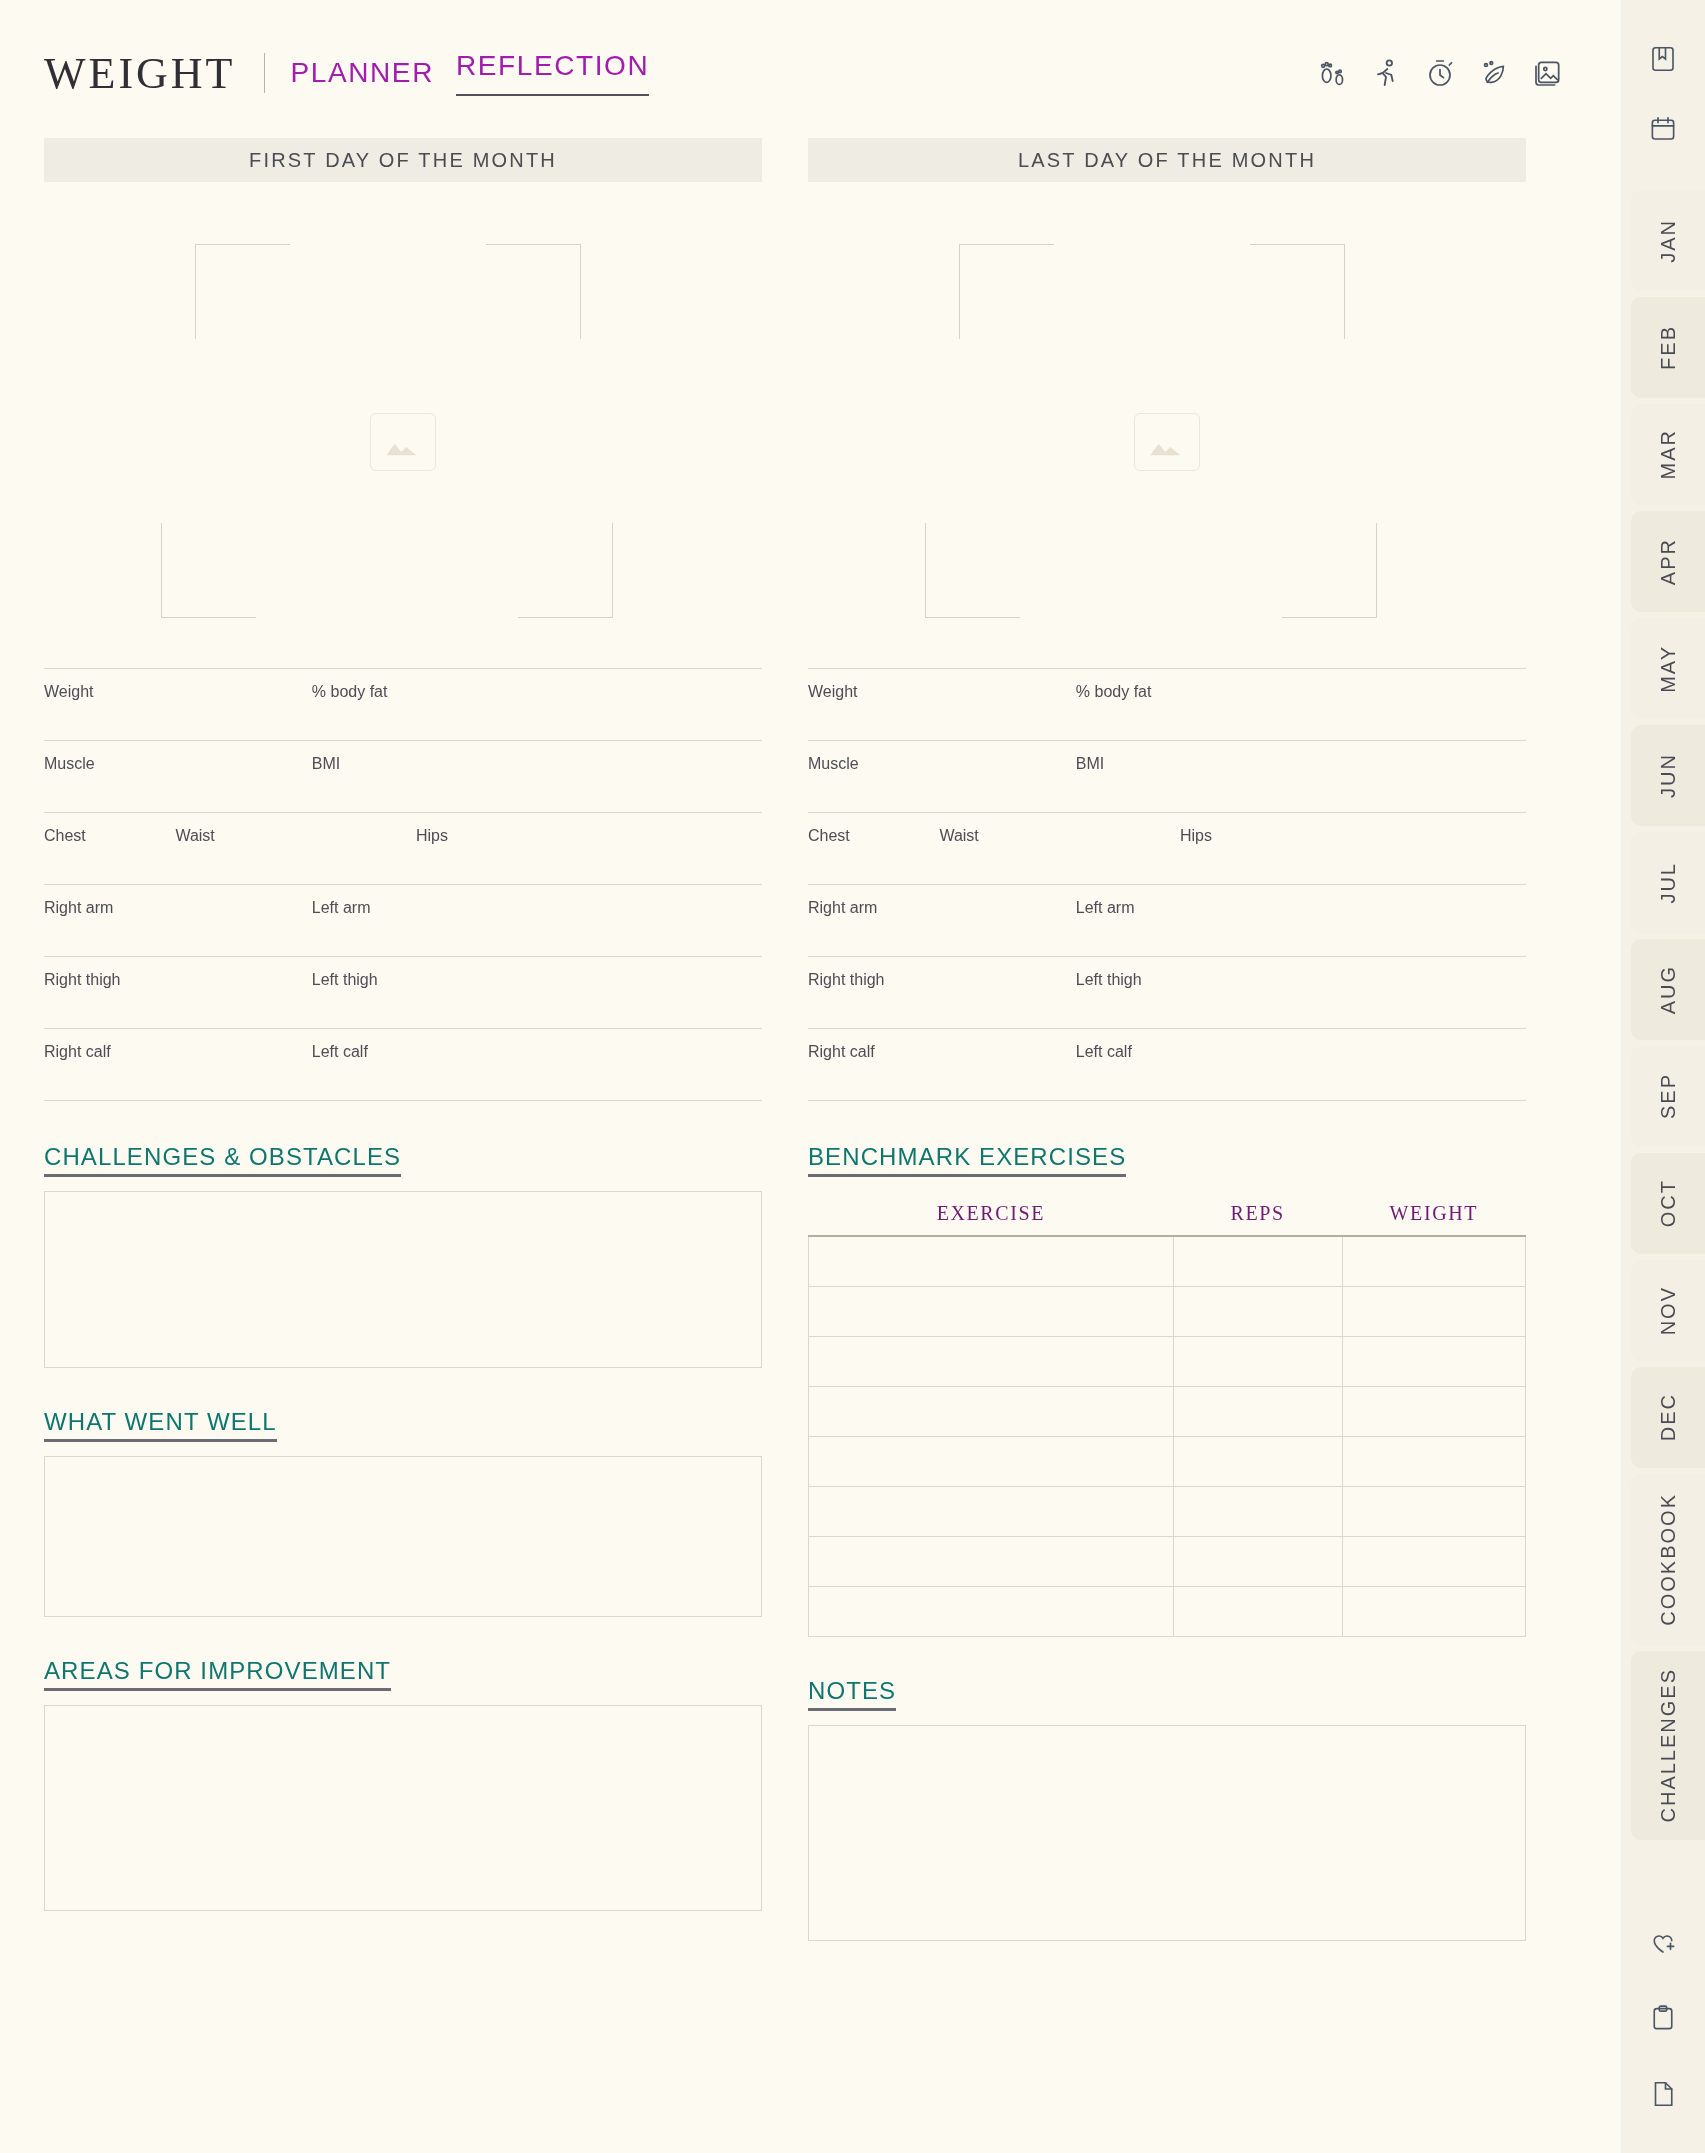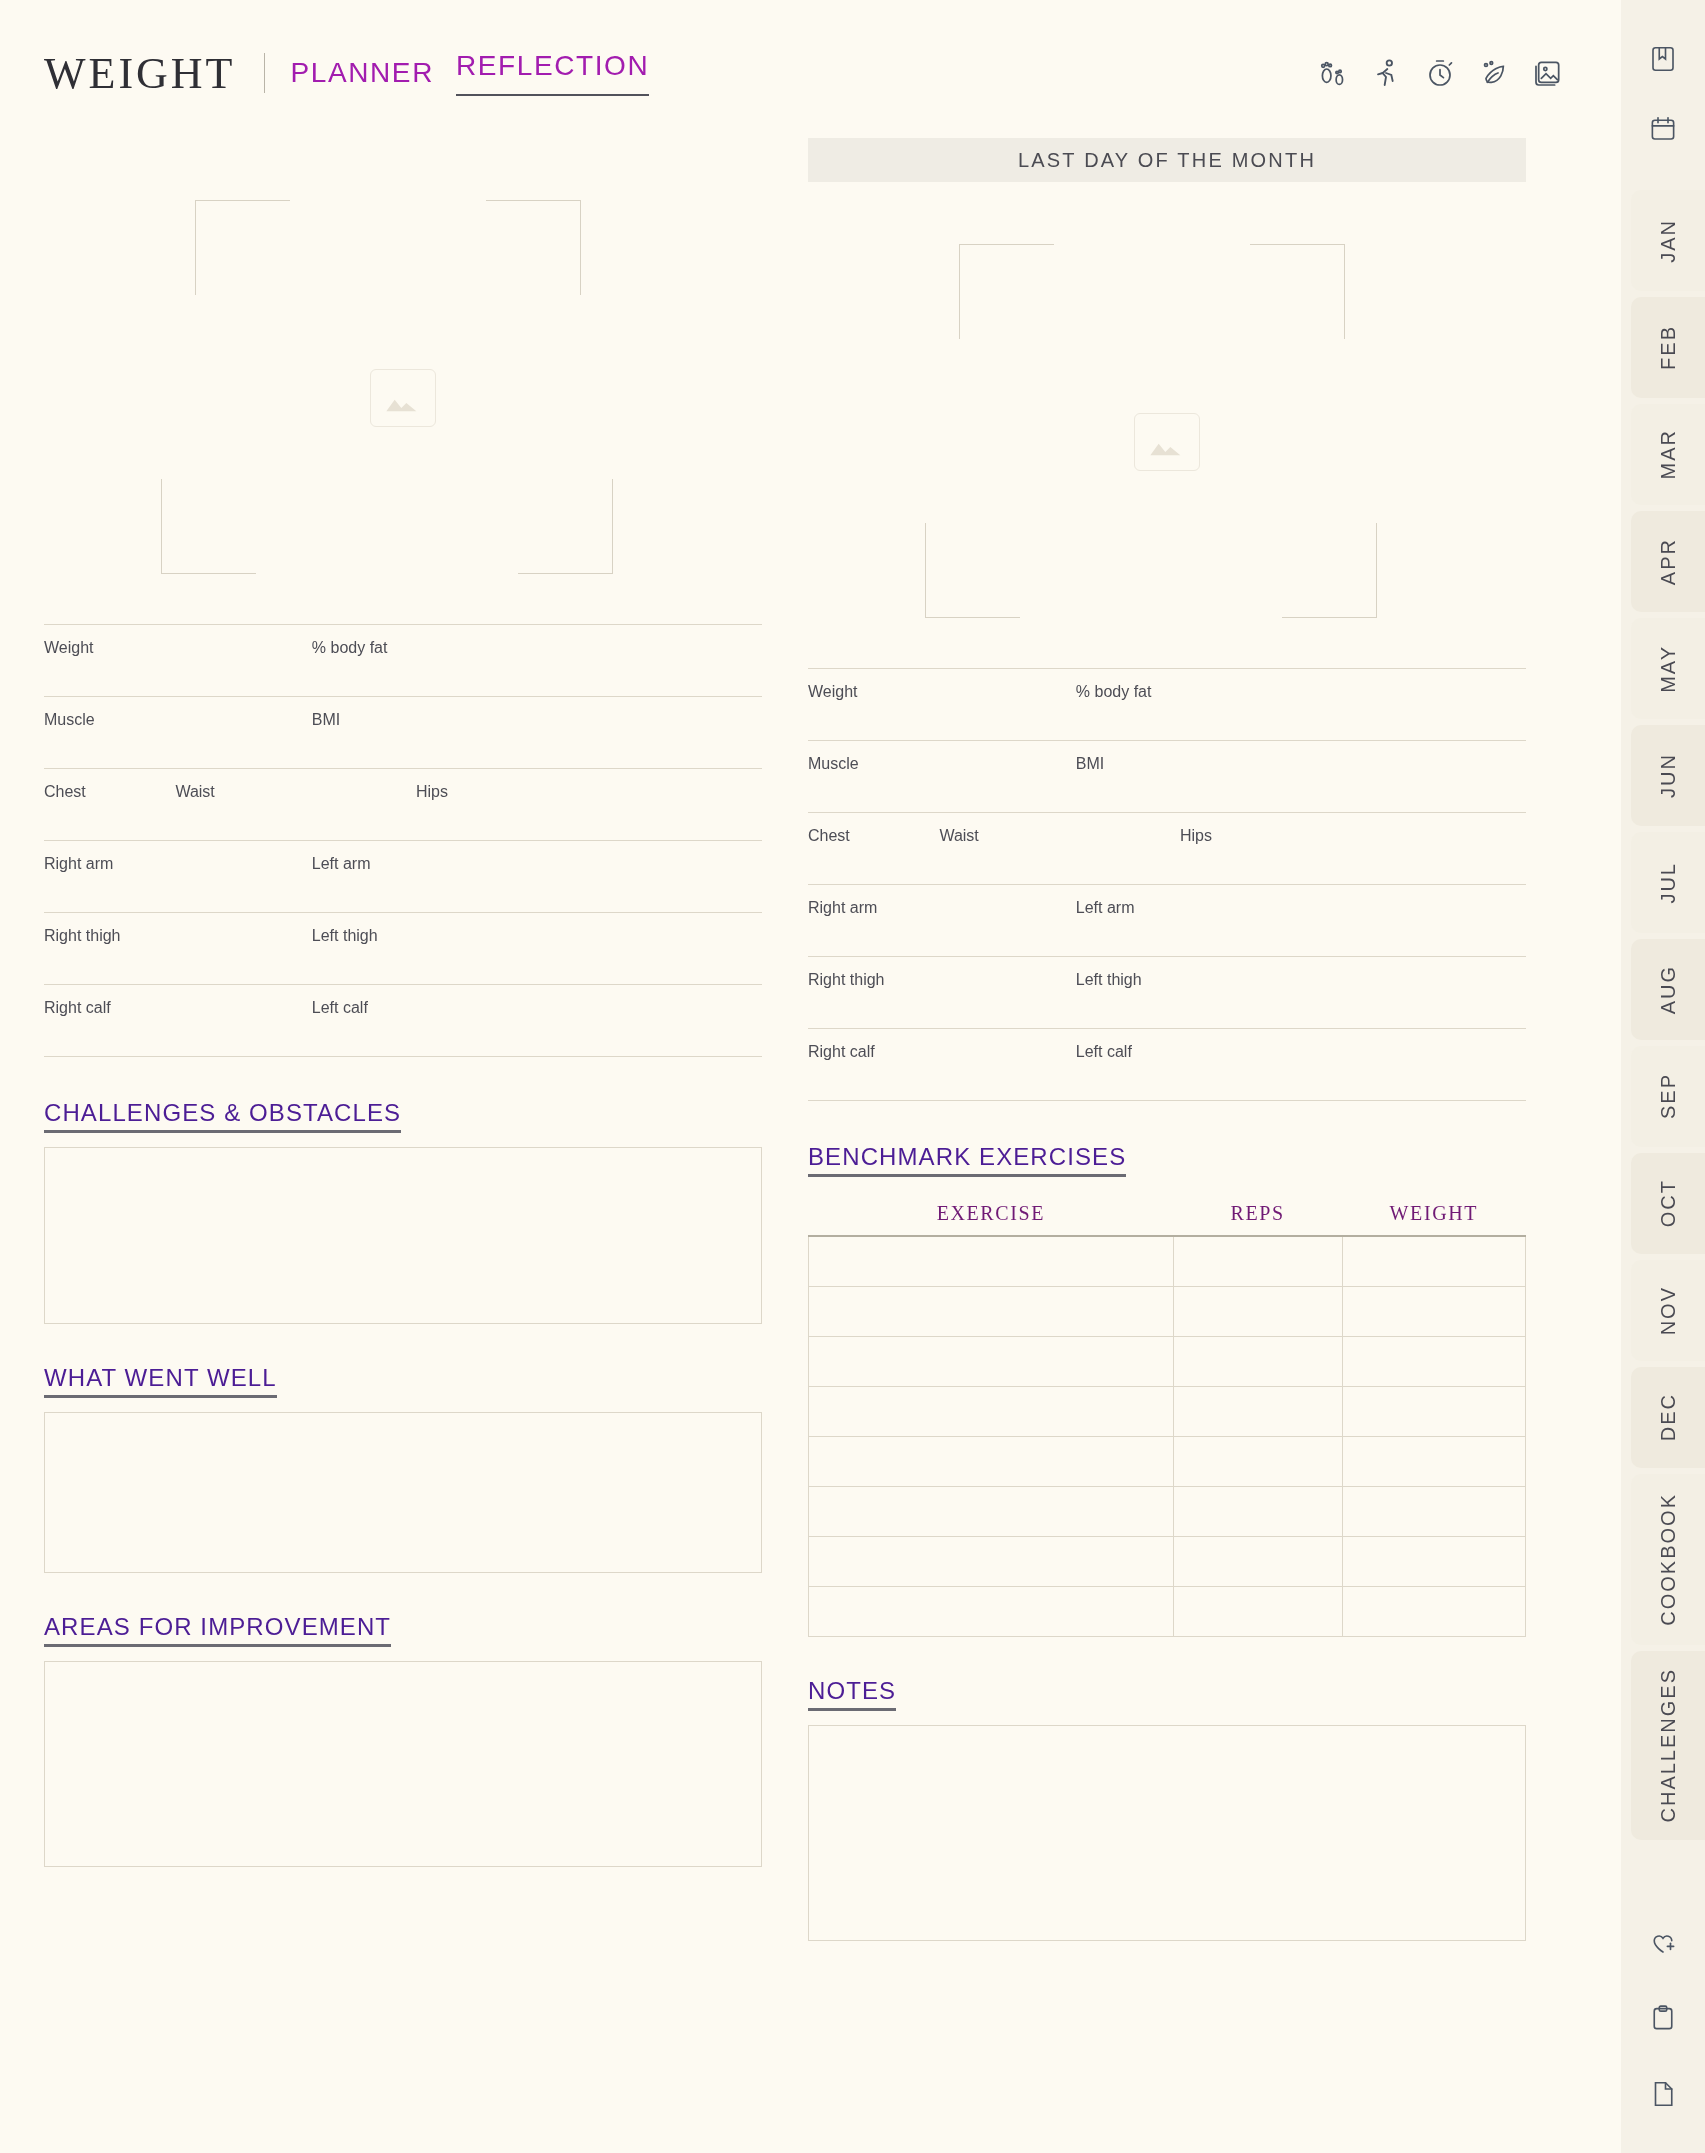--- a/index.html
+++ b/index.html
@@ -134,21 +134,21 @@
   }
   .m-a { left: 0; }
   .m-b { left: 37.3%; }
   .m-c { left: 18.3%; }
   .m-d { left: 51.8%; }
 
   
   .sec-head {
     font-size: 24px;
     letter-spacing: 1.1px;
-    color: #4c1d95;
+    color: #0f766e;
     display: inline-block;
     border-bottom: 3px solid #6b6b73;
     padding-bottom: 3px;
     margin-top: 42px;
   }
   .sec-head.tight { margin-top: 40px; }
 
   .writebox {
     margin-top: 14px;
     border: 1px solid #ddd7c9;
@@ -293,20 +293,21 @@
           <circle cx="10" cy="9" r="1.2"></circle>
           <path d="M7 16l3.5-3.5L14 16l2-2 3 3"></path>
         </svg>
       </span>
     </div>
   </div>
 
   <div class="columns">
 
     <div class="col">
+      <div class="col-header">FIRST DAY OF THE MONTH</div>
 
       <div class="photo-area">
         <div class="corner tl"></div>
         <div class="corner tr"></div>
         <div class="corner bl"></div>
         <div class="corner br"></div>
         <div class="photo-ph">
           <svg viewBox="0 0 24 12" width="40" height="20" fill="#e7e1d4">
             <path d="M2 11l5-7 4 5 3-3 6 5z"></path>
           </svg>

